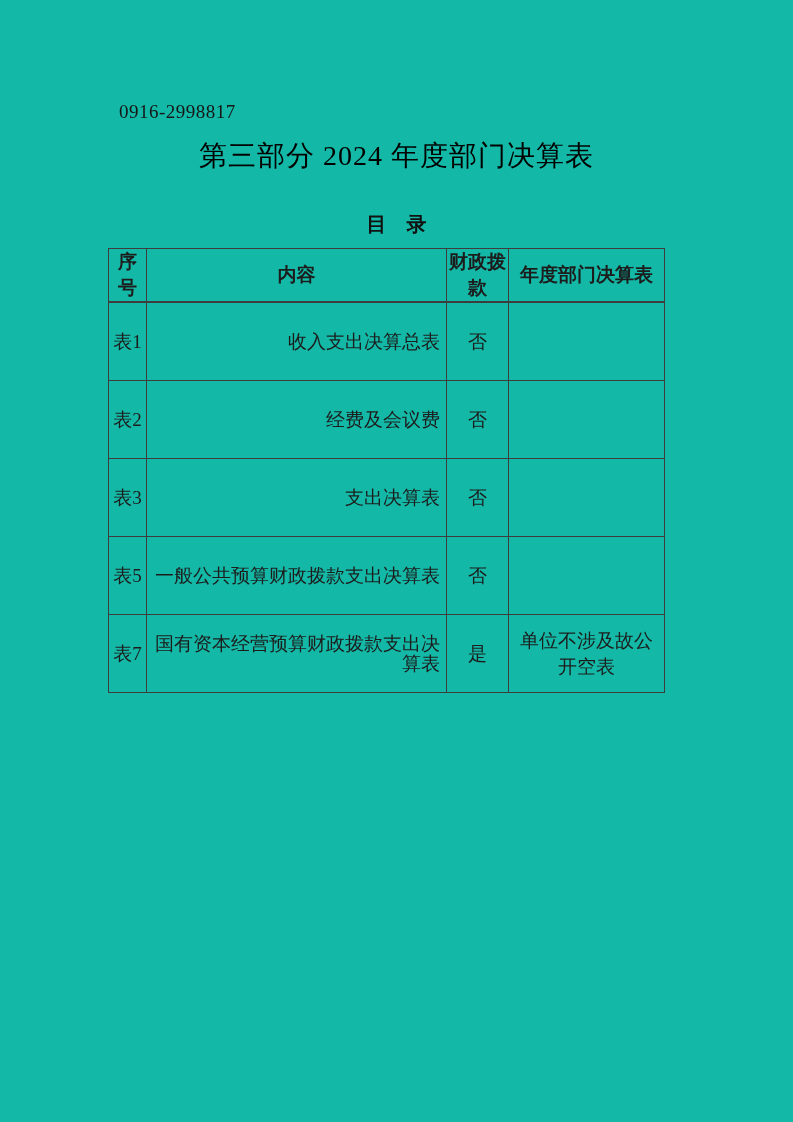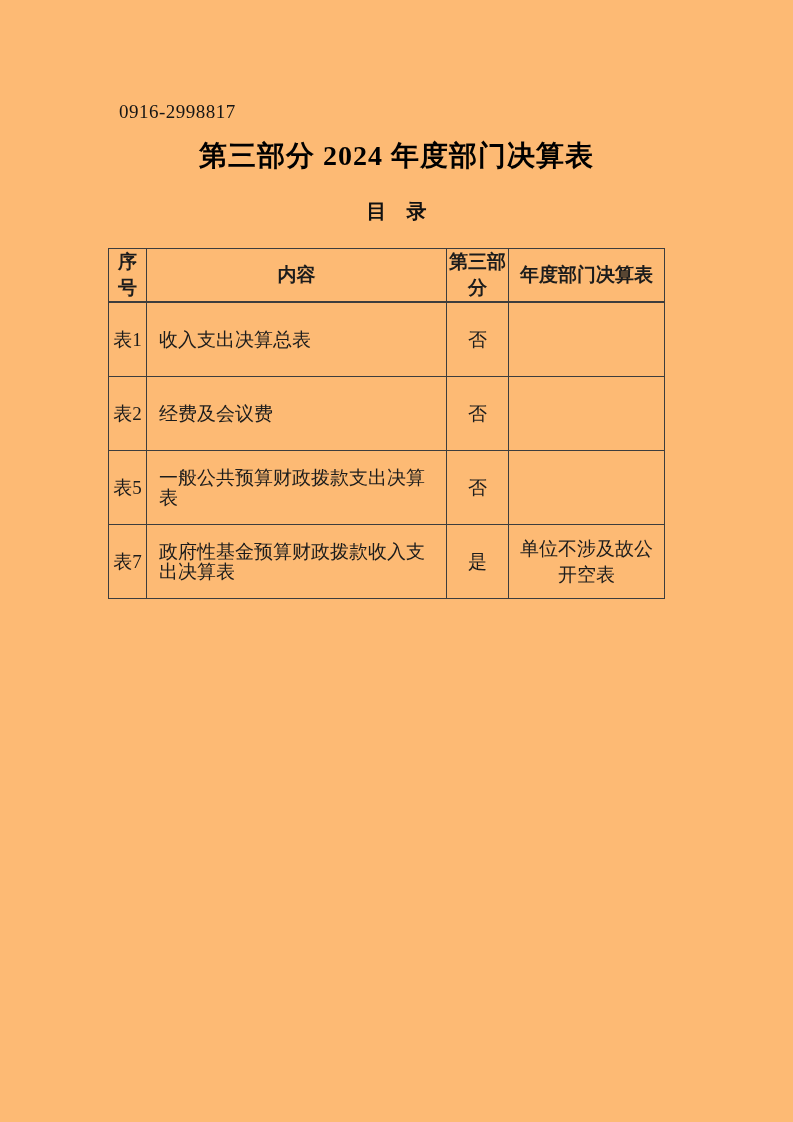--- a/index.html
+++ b/index.html
@@ -1,50 +1,50 @@
 <!DOCTYPE html>
 <html><head>
 <meta charset="utf-8">
 <style>
   html, body { margin: 0; padding: 0; background: #ffffff; }
   .page {
     position: relative;
     width: 793px;
     height: 1122px;
-    background: #fdba74;
+    background: #14b8a6;
     font-family: "Liberation Serif", "DejaVu Serif", serif;
     color: #151515;
     overflow: hidden;
   }
   .doc-number {
     position: absolute;
     left: 119px;
     top: 101px;
     font-size: 19px;
     letter-spacing: 0.5px;
     font-weight: normal;
   }
   .title {
     position: absolute;
     top: 137px;
     left: 0;
     right: 0;
     margin: 0;
     text-align: center;
     font-size: 28px;
-    font-weight: bold;
+    font-weight: normal;
     letter-spacing: 1px;
     color: #000000;
   }
   .toc-heading {
     position: absolute;
     top: 198px;
     left: 0;
     right: 0;
-    margin: 0;
+    margin: 13px;
     text-align: center;
     font-size: 20px;
     font-weight: bold;
     color: #111111;
   }
   table.toc-table {
     position: absolute;
     top: 248px;
     left: 108px;
     width: 556px;
@@ -63,22 +63,22 @@
     overflow: hidden;
   }
   .toc-table thead th {
     height: 52px;
     font-weight: bold;
     text-align: center;
     padding: 0 1px;
     border-bottom-width: 2px;
   }
   .toc-table tbody td { height: 61px; }
-  td.c-no     { text-align: center; padding: 2px 1px; }
-  td.c-content{ text-align: left; padding: 4px 12px; line-height: 20px; }
+  td.c-no     { text-align: center; padding: 8px 1px; }
+  td.c-content{ text-align: right; padding: 4px 6px; line-height: 20px; }
   td.c-empty  { text-align: center; padding: 0 1px; }
   td.c-reason { text-align: center; padding: 6px 2px; }
 </style>
 </head>
 <body>
 
 <div class="page">
 
   <div class="doc-number">0916-2998817</div>
 
@@ -90,45 +90,51 @@
     <colgroup>
       <col class="col-no">
         <col class="col-content">
         <col class="col-empty">
         <col class="col-reason">
     </colgroup>
     <thead>
       <tr>
         <th>序号</th>
         <th>内容</th>
-        <th>第三部分</th>
+        <th>财政拨款</th>
         <th>年度部门决算表</th>
       </tr>
     </thead>
     <tbody>
       <tr>
         <td class="c-no">表1</td>
         <td class="c-content">收入支出决算总表</td>
         <td class="c-empty">否</td>
         <td class="c-reason"></td>
       </tr>
       <tr>
         <td class="c-no">表2</td>
         <td class="c-content">经费及会议费</td>
         <td class="c-empty">否</td>
         <td class="c-reason"></td>
       </tr>
       <tr>
+        <td class="c-no">表3</td>
+        <td class="c-content">支出决算表</td>
+        <td class="c-empty">否</td>
+        <td class="c-reason"></td>
+      </tr>
+      <tr>
         <td class="c-no">表5</td>
         <td class="c-content">一般公共预算财政拨款支出决算表</td>
         <td class="c-empty">否</td>
         <td class="c-reason"></td>
       </tr>
       <tr>
         <td class="c-no">表7</td>
-        <td class="c-content">政府性基金预算财政拨款收入支出决算表</td>
+        <td class="c-content">国有资本经营预算财政拨款支出决算表</td>
         <td class="c-empty">是</td>
         <td class="c-reason">单位不涉及故公开空表</td>
       </tr>
     </tbody>
   </table>
 
 </div>
 
 </body></html>

